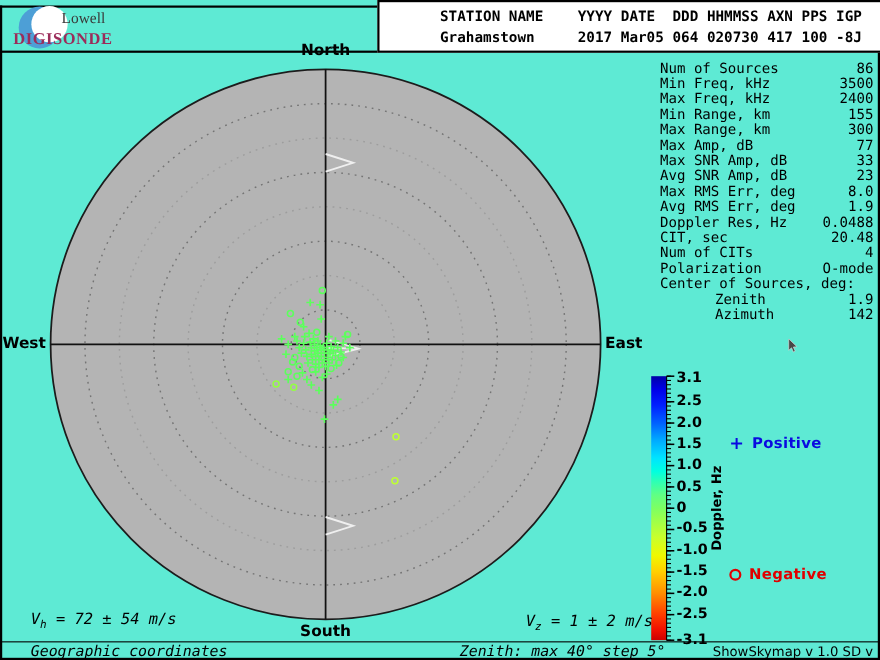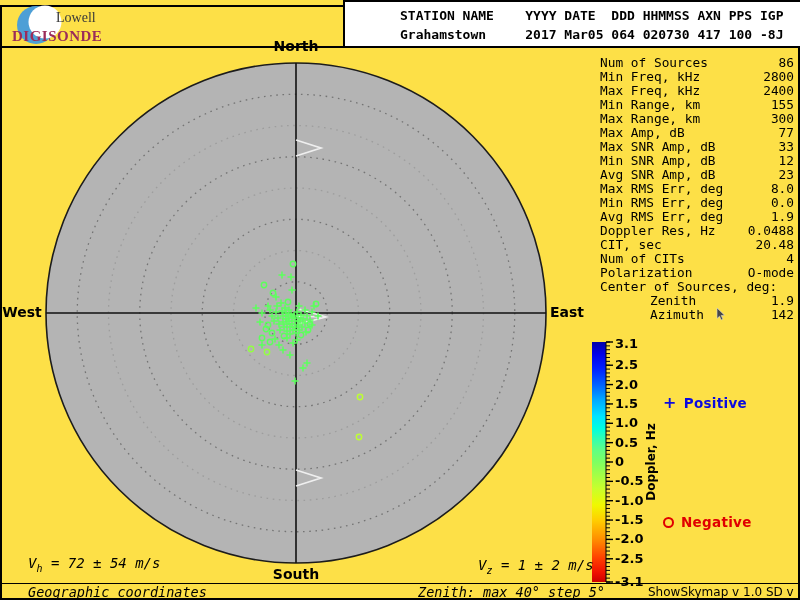--- a/index.html
+++ b/index.html
@@ -1,16 +1,16 @@
 <!DOCTYPE html>
 <html><head>
 <meta charset="utf-8">
 <style>
   html,body{margin:0;padding:0;background:#fff;}
-  #app{position:relative;width:800px;height:600px;background:#fde047;overflow:hidden;
+  #app{position:relative;width:800px;height:600px;background:#5eead4;overflow:hidden;
        font-family:"DejaVu Sans Mono",monospace;color:#000;}
   .abs{position:absolute;}
   .mono{font-family:"DejaVu Sans Mono",monospace;}
   .sans{font-family:"DejaVu Sans","Liberation Sans",sans-serif;}
   .serif{font-family:"Liberation Serif",serif;}
   .b{font-weight:bold;}
   .i{font-style:italic;}
   .frame{background:#000;}
   #gfx{position:absolute;left:0;top:0;}
   #station-box{left:343px;top:0;width:540px;height:48px;border:2px solid #000;
@@ -257,30 +257,28 @@
     <div class="abs serif b" style="left:4px;top:24px;font-size:15px;color:#9b2c5a;letter-spacing:.5px">DIGISONDE</div>
   </div>
 
   <div class="abs" id="station-box">
     <pre><span>STATION NAME    YYYY DATE  DDD HHMMSS AXN PPS IGP</span>
 <span>Grahamstown     2017 Mar05 064 020730 417 100 -8J</span></pre>
   </div>
 
   <div class="abs mono" id="params">
       <div class="row"><span>Num of Sources</span><span class="val">86</span></div>
-      <div class="row"><span>Min Freq, kHz</span><span class="val">2800</span></div>
+      <div class="row"><span>Min Freq, kHz</span><span class="val">3500</span></div>
       <div class="row"><span>Max Freq, kHz</span><span class="val">2400</span></div>
       <div class="row"><span>Min Range, km</span><span class="val">155</span></div>
       <div class="row"><span>Max Range, km</span><span class="val">300</span></div>
       <div class="row"><span>Max Amp, dB</span><span class="val">77</span></div>
       <div class="row"><span>Max SNR Amp, dB</span><span class="val">33</span></div>
-      <div class="row"><span>Min SNR Amp, dB</span><span class="val">12</span></div>
       <div class="row"><span>Avg SNR Amp, dB</span><span class="val">23</span></div>
       <div class="row"><span>Max RMS Err, deg</span><span class="val">8.0</span></div>
-      <div class="row"><span>Min RMS Err, deg</span><span class="val">0.0</span></div>
       <div class="row"><span>Avg RMS Err, deg</span><span class="val">1.9</span></div>
       <div class="row"><span>Doppler Res, Hz</span><span class="val">0.0488</span></div>
       <div class="row"><span>CIT, sec</span><span class="val">20.48</span></div>
       <div class="row"><span>Num of CITs</span><span class="val">4</span></div>
       <div class="row"><span>Polarization</span><span class="val">O-mode</span></div>
       <div class="row"><span>Center of Sources, deg:</span><span class="val"></span></div>
       <div class="row indent"><span>Zenith</span><span class="val">1.9</span></div>
       <div class="row indent"><span>Azimuth</span><span class="val">142</span></div>
     </div>
 

